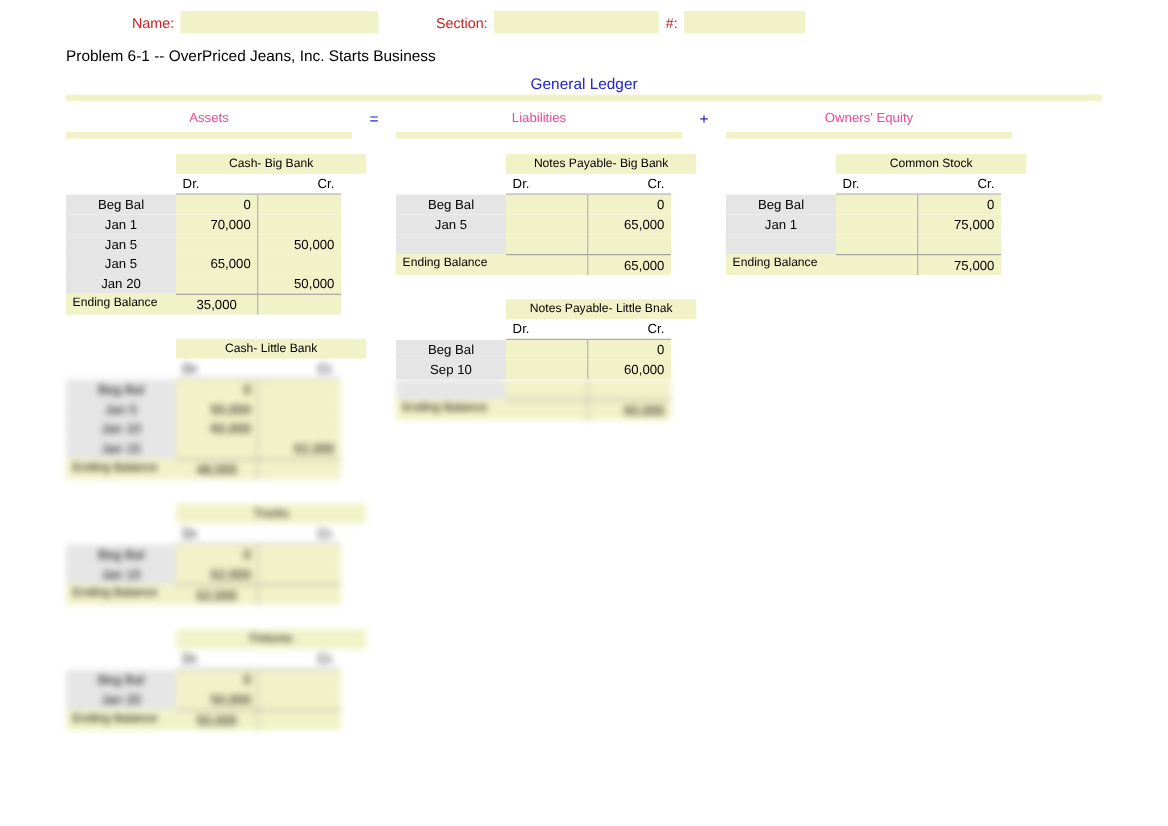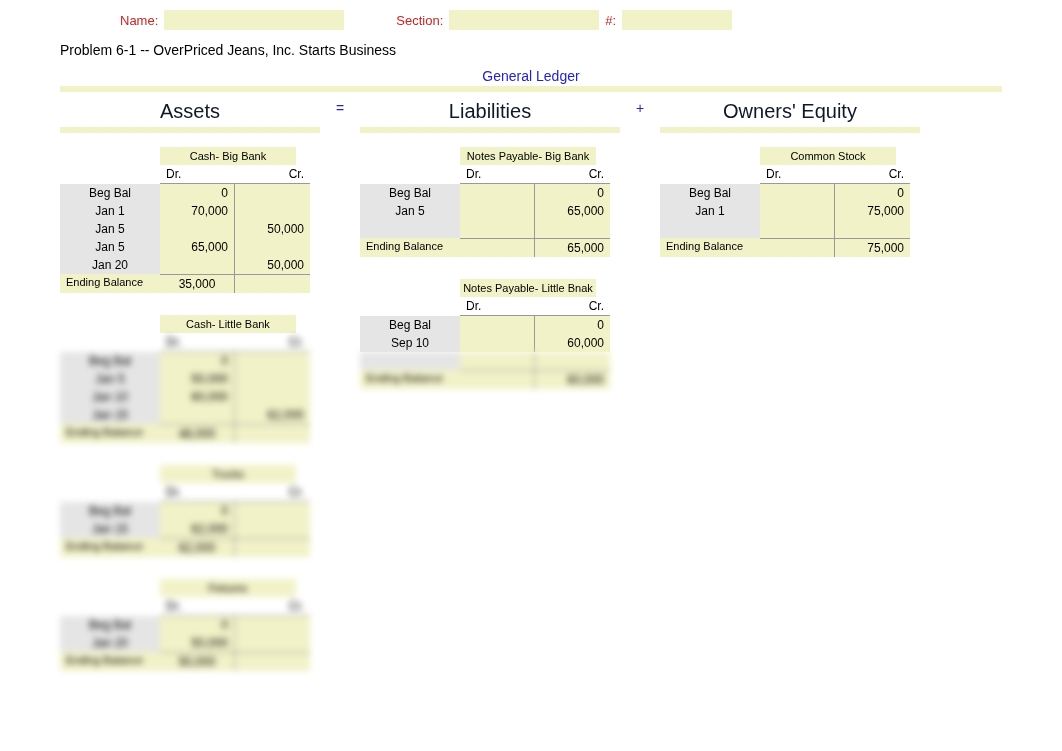--- a/index.html
+++ b/index.html
@@ -43,22 +43,22 @@
     margin: 2px 0 8px 0;
   }
 
   .columns-header {
     display: grid;
     grid-template-columns: 260px 40px 260px 40px 260px;
     justify-content: start;
     margin-bottom: 4px;
   }
   .col-title {
-    color: #0f172a;
-    font-size: 20px;
+    color: #ec4899;
+    font-size: 12px;
     text-align: center;
   }
   .eq-sign { color: #2222cc; font-size: 14px; text-align: center; }
   .col-bar {
     height: 6px;
     background: #f2f2c8;
   }
   .bars-row {
     display: grid;
     grid-template-columns: 260px 40px 260px 40px 260px;
@@ -72,21 +72,21 @@
     justify-content: start;
     align-items: start;
   }
   .col-stack { display: flex; flex-direction: column; gap: 22px; }
 
   .t-account { font-size: 12px; }
   .t-title {
     text-align: center;
     background: #f2f2c8;
     padding: 3px 0;
-    width: 136px;
+    width: 173px;
     margin-left: 100px;
     font-size: 11px;
   }
   .t-head, .t-row, .t-footer {
     display: grid;
     grid-template-columns: 100px 75px 75px;
   }
   .t-head div { padding: 2px 6px; }
   .t-head .dr { text-align: left; border-bottom: 1px solid #999; }
   .t-head .cr { text-align: right; border-bottom: 1px solid #999; }

